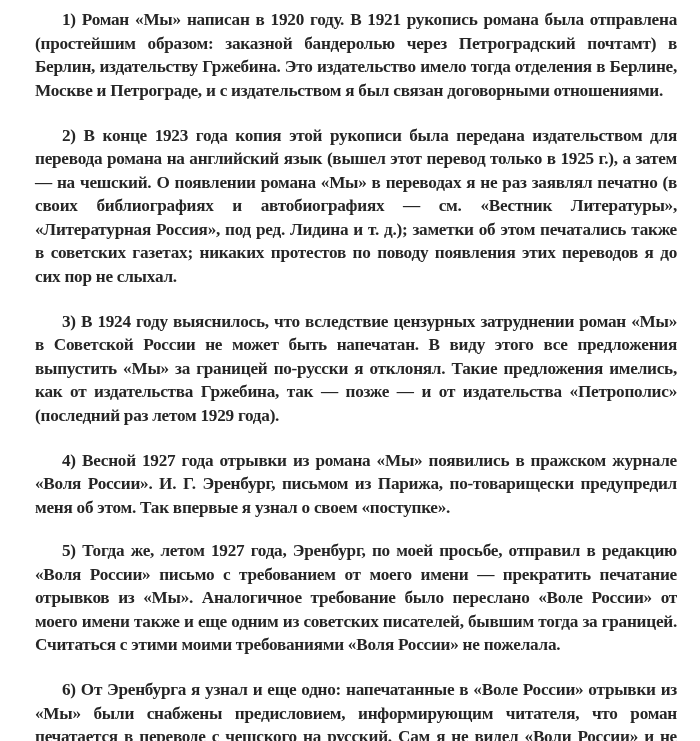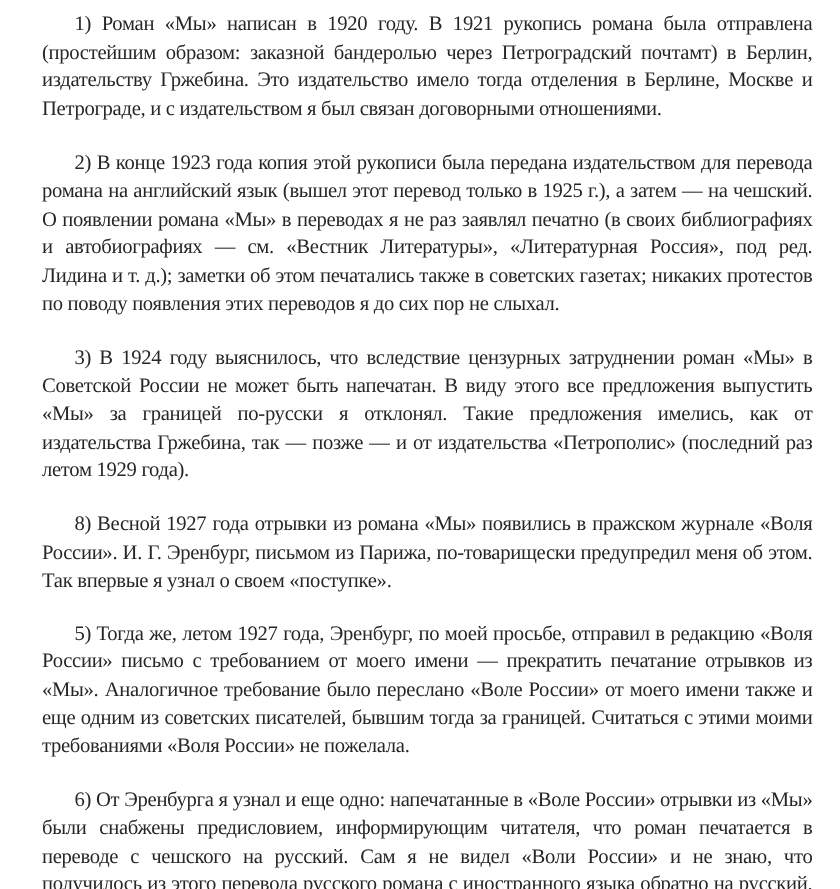--- a/index.html
+++ b/index.html
@@ -21,26 +21,27 @@
       font-family: "Liberation Serif", "DejaVu Serif", serif;
       font-size: 17.2px;
       line-height: 23.5px;
       color: #262626;
       letter-spacing: -0.25px;
     }
     .para {
       margin: 0 0 21.5px 0;
       text-align: justify;
       text-indent: 27px;
+      font-weight: bold;
     }
     .para.p4 { margin-bottom: 20px; }
   </style>
 </head>
 <body>
 
 <div class="doc">
   <p class="para">1) Роман «Мы» написан в 1920 году. В 1921 рукопись романа была отправлена (простейшим образом: заказной бандеролью через Петроградский почтамт) в Берлин, издательству Гржебина. Это издательство имело тогда отделения в Берлине, Москве и Петрограде, и с издательством я был связан договорными отношениями.</p>
   <p class="para">2) В конце 1923 года копия этой рукописи была передана издательством для перевода романа на английский язык (вышел этот перевод только в 1925 г.), а затем — на чешский. О появлении романа «Мы» в переводах я не раз заявлял печатно (в своих библиографиях и автобиографиях — см. «Вестник Литературы», «Литературная Россия», под ред. Лидина и т. д.); заметки об этом печатались также в советских газетах; никаких протестов по поводу появления этих переводов я до сих пор не слыхал.</p>
   <p class="para">3) В 1924 году выяснилось, что вследствие цензурных затруднении роман «Мы» в Советской России не может быть напечатан. В виду этого все предложения выпустить «Мы» за границей по-русски я отклонял. Такие предложения имелись, как от издательства Гржебина, так — позже — и от издательства «Петрополис» (последний раз летом 1929 года).</p>
-  <p class="para p4">8) Весной 1927 года отрывки из романа «Мы» появились в пражском журнале «Воля России». И. Г. Эренбург, письмом из Парижа, по-товарищески предупредил меня об этом. Так впервые я узнал о своем «поступке».</p>
+  <p class="para p4">4) Весной 1927 года отрывки из романа «Мы» появились в пражском журнале «Воля России». И. Г. Эренбург, письмом из Парижа, по-товарищески предупредил меня об этом. Так впервые я узнал о своем «поступке».</p>
   <p class="para">5) Тогда же, летом 1927 года, Эренбург, по моей просьбе, отправил в редакцию «Воля России» письмо с требованием от моего имени — прекратить печатание отрывков из «Мы». Аналогичное требование было переслано «Воле России» от моего имени также и еще одним из советских писателей, бывшим тогда за границей. Считаться с этими моими требованиями «Воля России» не пожелала.</p>
   <p class="para">6) От Эренбурга я узнал и еще одно: напечатанные в «Воле России» отрывки из «Мы» были снабжены предисловием, информирующим читателя, что роман печатается в переводе с чешского на русский. Сам я не видел «Воли России» и не знаю, что получилось из этого перевода русского романа с иностранного языка обратно на русский. Но что бы ни получилось, при наличии самой скромной логики ясно, что такая операция над художественным произведением не могла быть сделана с ведома и согласия автора.</p>
 </div>
 
 </body></html>

